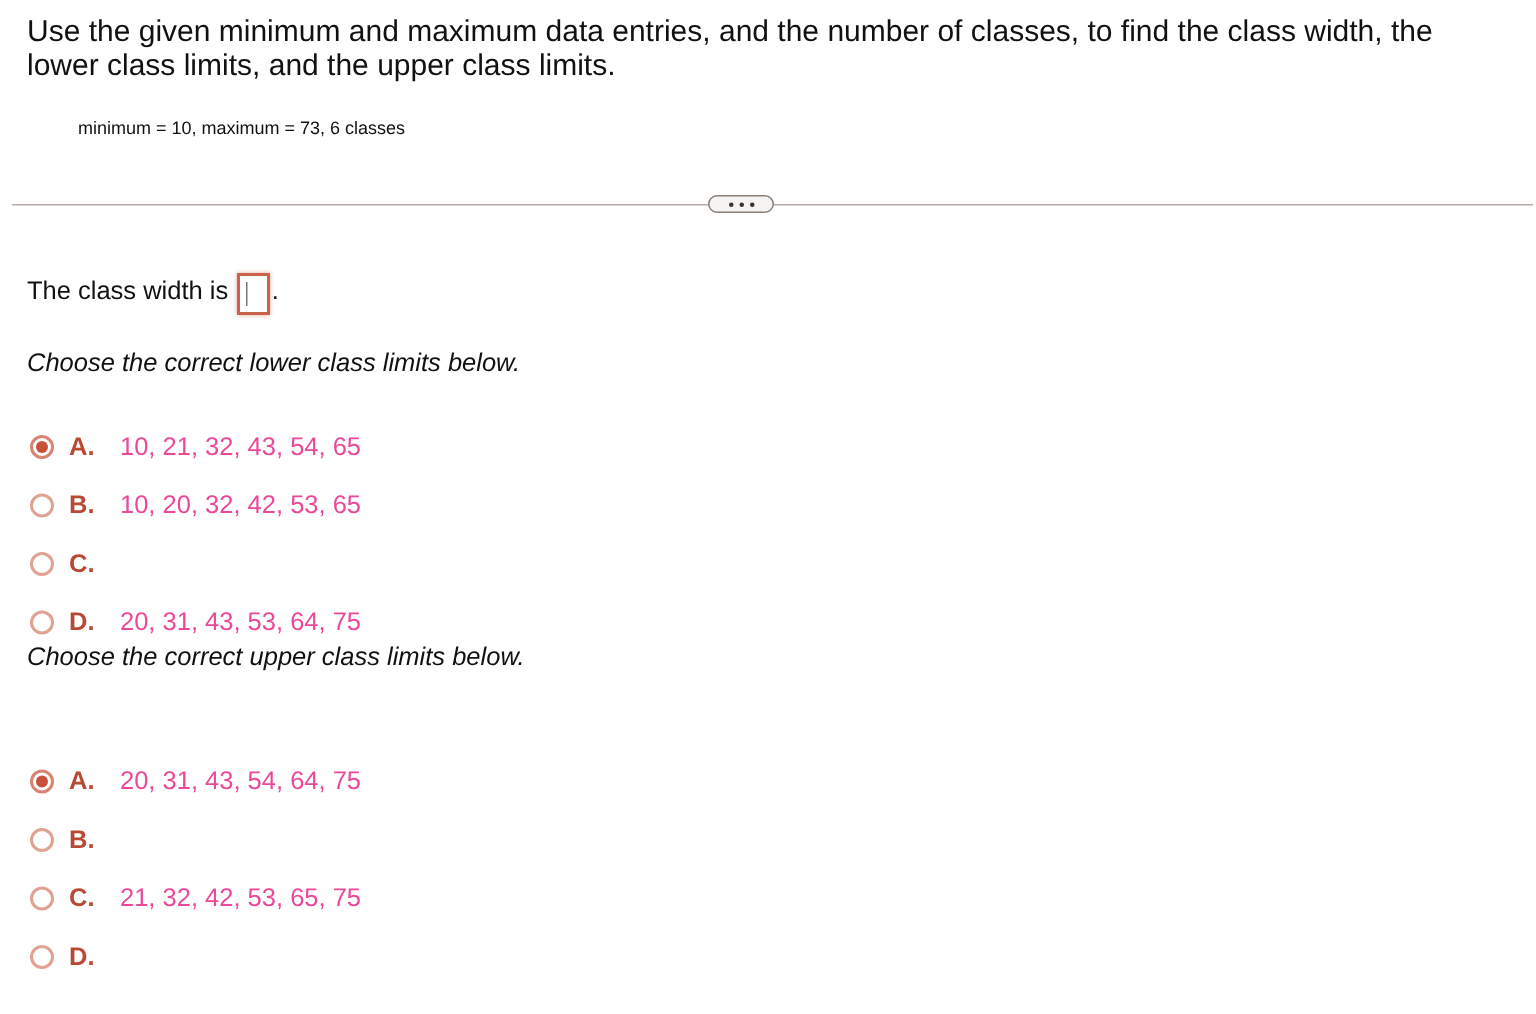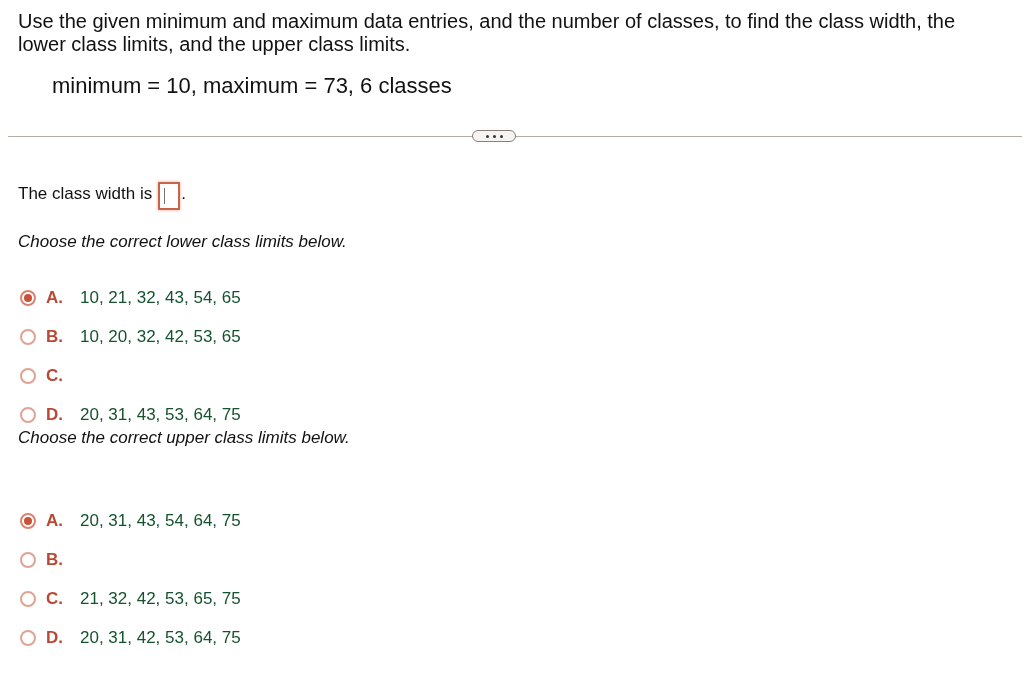--- a/index.html
+++ b/index.html
@@ -20,21 +20,21 @@
       left: 18px;
       top: 10px;
       width: 980px;
       font-size: 20px;
       line-height: 23px;
     }
     .given {
       position: absolute;
       left: 52px;
       top: 74px;
-      font-size: 22px;
+      font-size: 12px;
       line-height: 23px;
       word-spacing: 0px;
     }
     .divider {
       position: absolute;
       left: 8px;
       right: 2px;
       top: 136px;
       height: 0;
       border-top: 1px solid #b5aca6;
@@ -131,21 +131,21 @@
       border-radius: 50%;
       background: #c8513a;
     }
     .opt-letter {
       font-weight: bold;
       color: #b84a35;
       width: 34px;
       font-size: 17px;
     }
     .opt-text {
-      color: #14532d;
+      color: #ec4899;
     }
   </style>
 </head>
 <body>
 
 <div class="question">Use the given minimum and maximum data entries, and the number of classes, to find the class width, the lower class limits, and the upper class limits.</div>
 <div class="given">minimum = 10,  maximum = 73, 6 classes</div>
 
 <div class="divider"></div>
 <div class="more-btn">
@@ -199,15 +199,14 @@
     <span class="opt-letter">B.</span>
   </div>
   <div class="option">
     <span class="radio"></span>
     <span class="opt-letter">C.</span>
     <span class="opt-text">21, 32, 42, 53, 65, 75</span>
   </div>
   <div class="option">
     <span class="radio"></span>
     <span class="opt-letter">D.</span>
-    <span class="opt-text">20, 31, 42, 53, 64, 75</span>
   </div>
 </div>
 
 </body></html>

